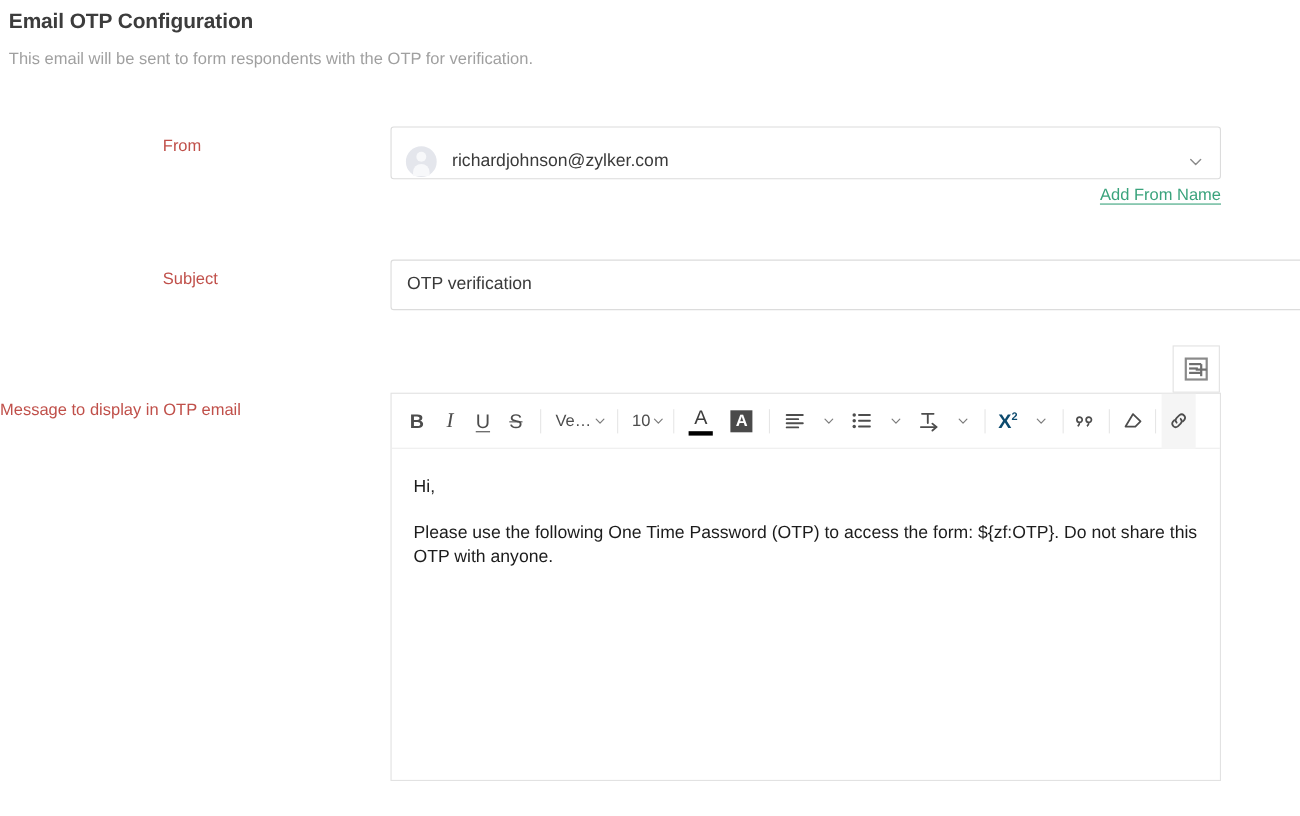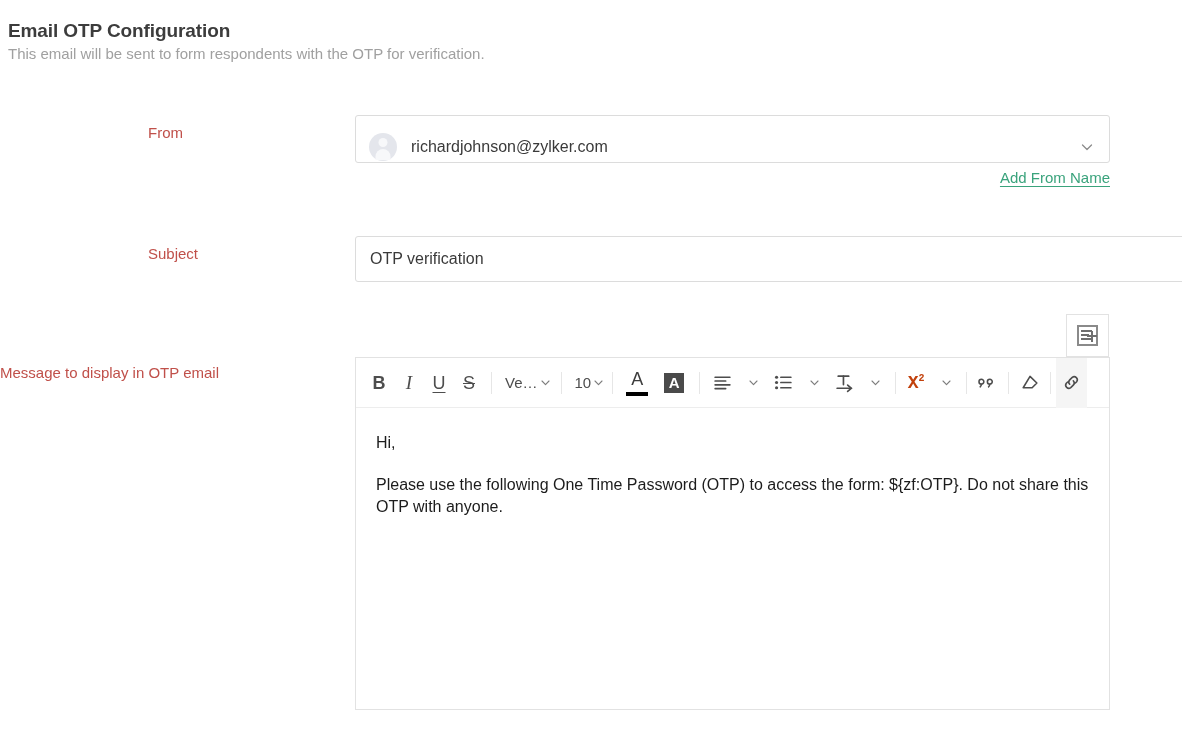--- a/index.html
+++ b/index.html
@@ -27,21 +27,20 @@
   
   .page-title {
     position: absolute;
     left: 8px;
     top: 9px;
     font-size: 19px;
     font-weight: 600;
     color: #3c3c3c;
     letter-spacing: -0.1px;
     white-space: nowrap;
-    margin-top: 11px;
   }
   .page-subtitle {
     position: absolute;
     left: 8px;
     top: 45px;
     font-size: 15px;
     font-weight: 400;
     color: #a0a0a0;
     white-space: nowrap;
   }
@@ -314,23 +313,23 @@
     color: #ffffff;
     font-size: 15px;
     font-weight: 600;
     line-height: 1;
     font-family: "Liberation Sans", sans-serif;
   }
   .icon-md { width: 21px; height: 21px; display: block; }
 
   .sup-x {
     font-size: 18px;
-    color: #c2410c;
+    color: #0c4a6e;
     font-weight: 600;
-    font-family: Liberation Mono, monospace;
+    font-family: Liberation Sans, sans-serif;
     line-height: 1;
   }
   .sup-x sup { font-size: 10px; }
 
   .editor-body {
     padding: 24px 20px 10px 20px;
     height: 302px;
     overflow: hidden;
   }
   .editor-body p {

